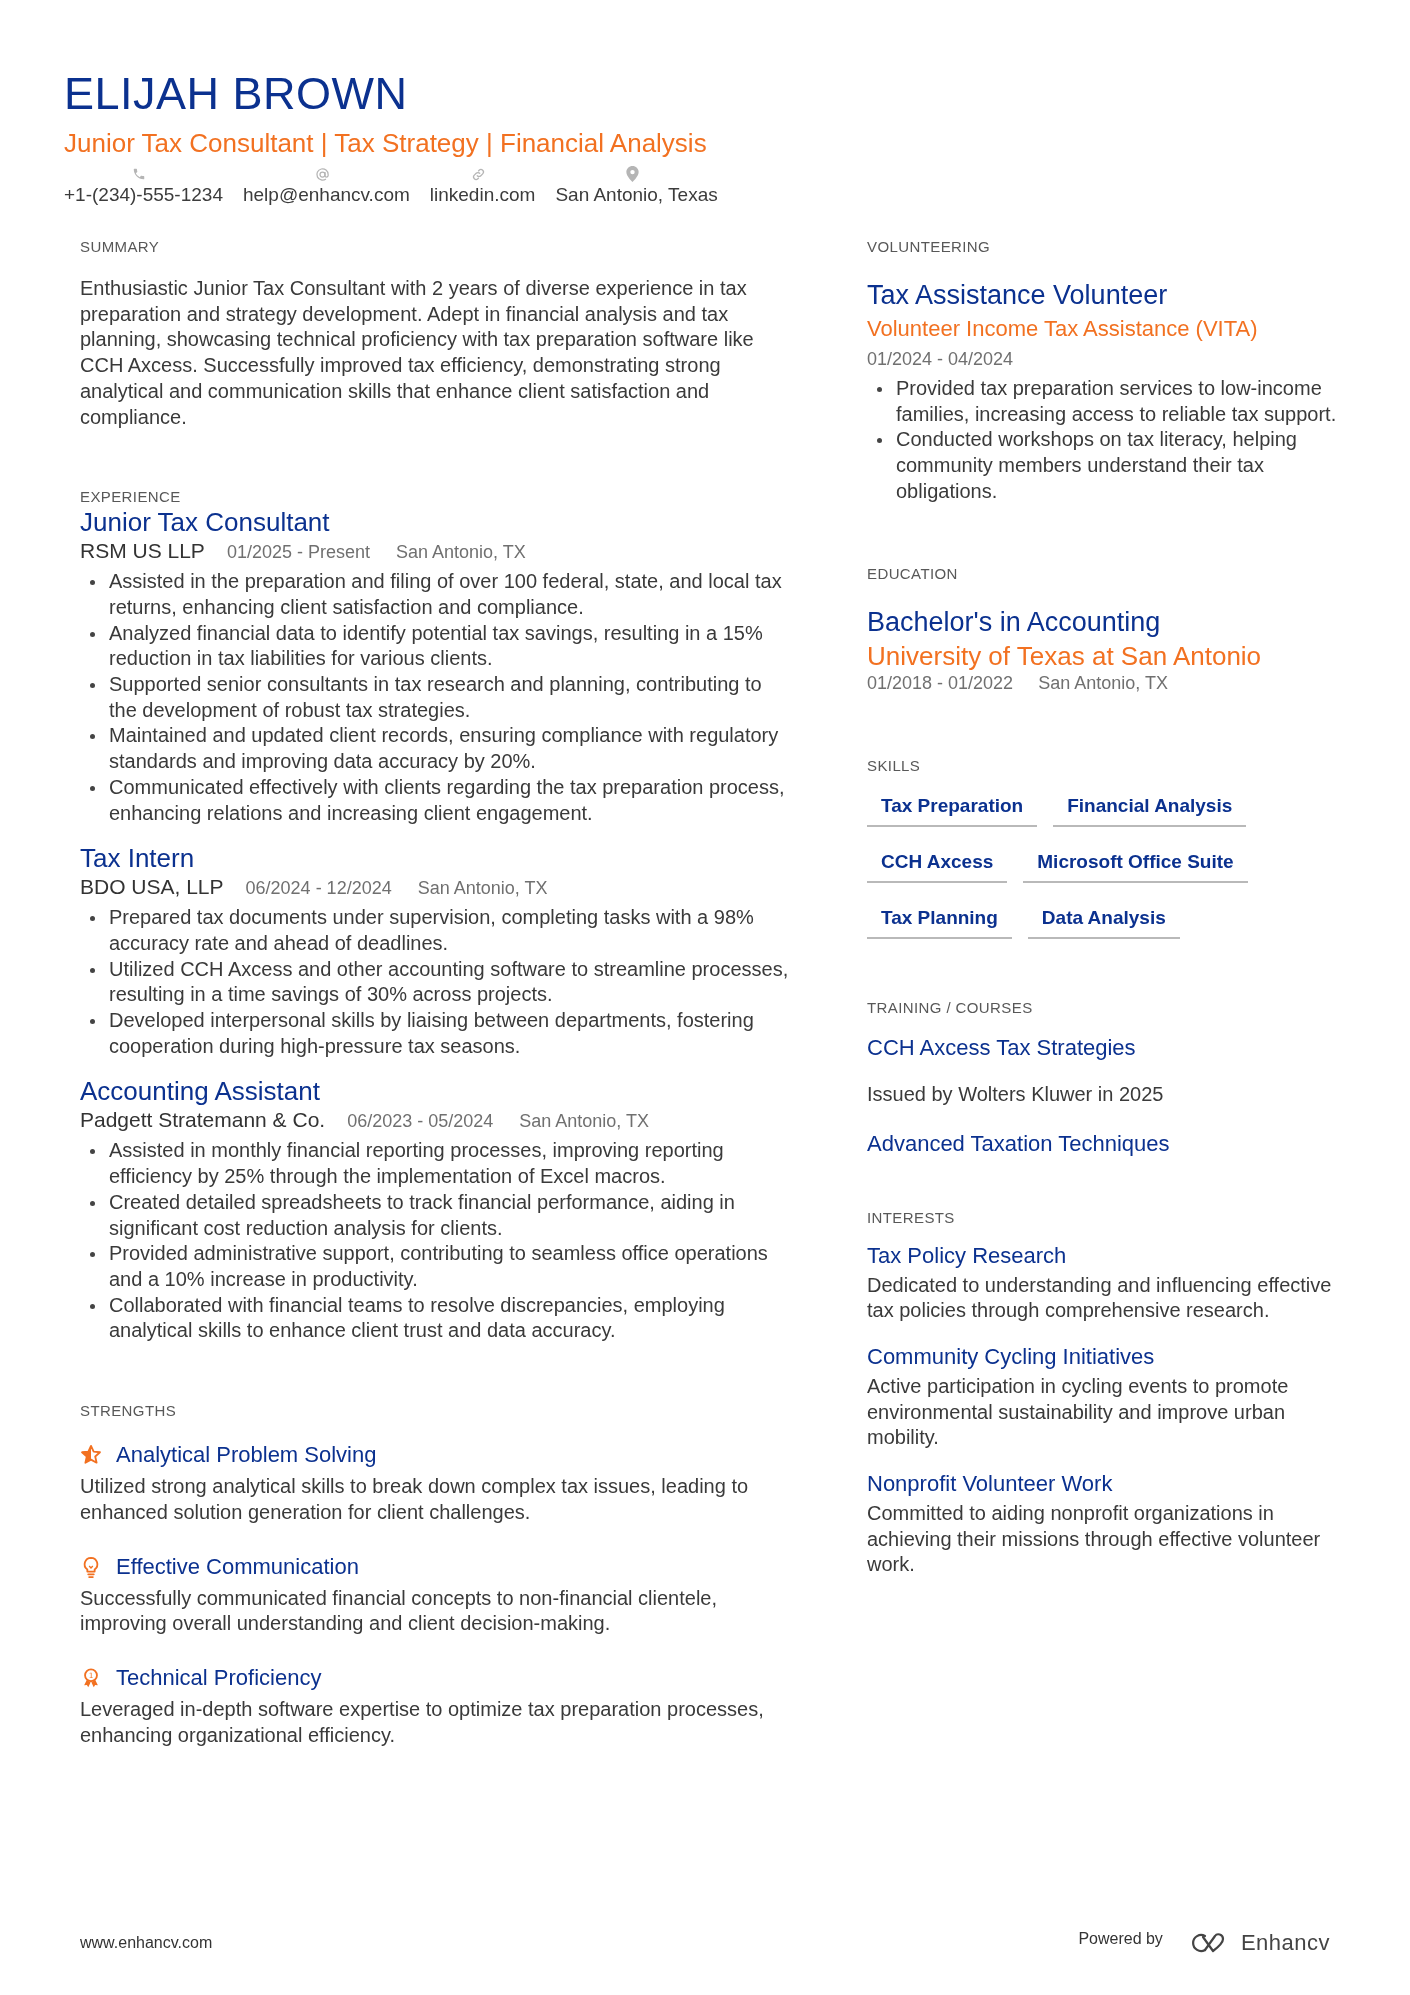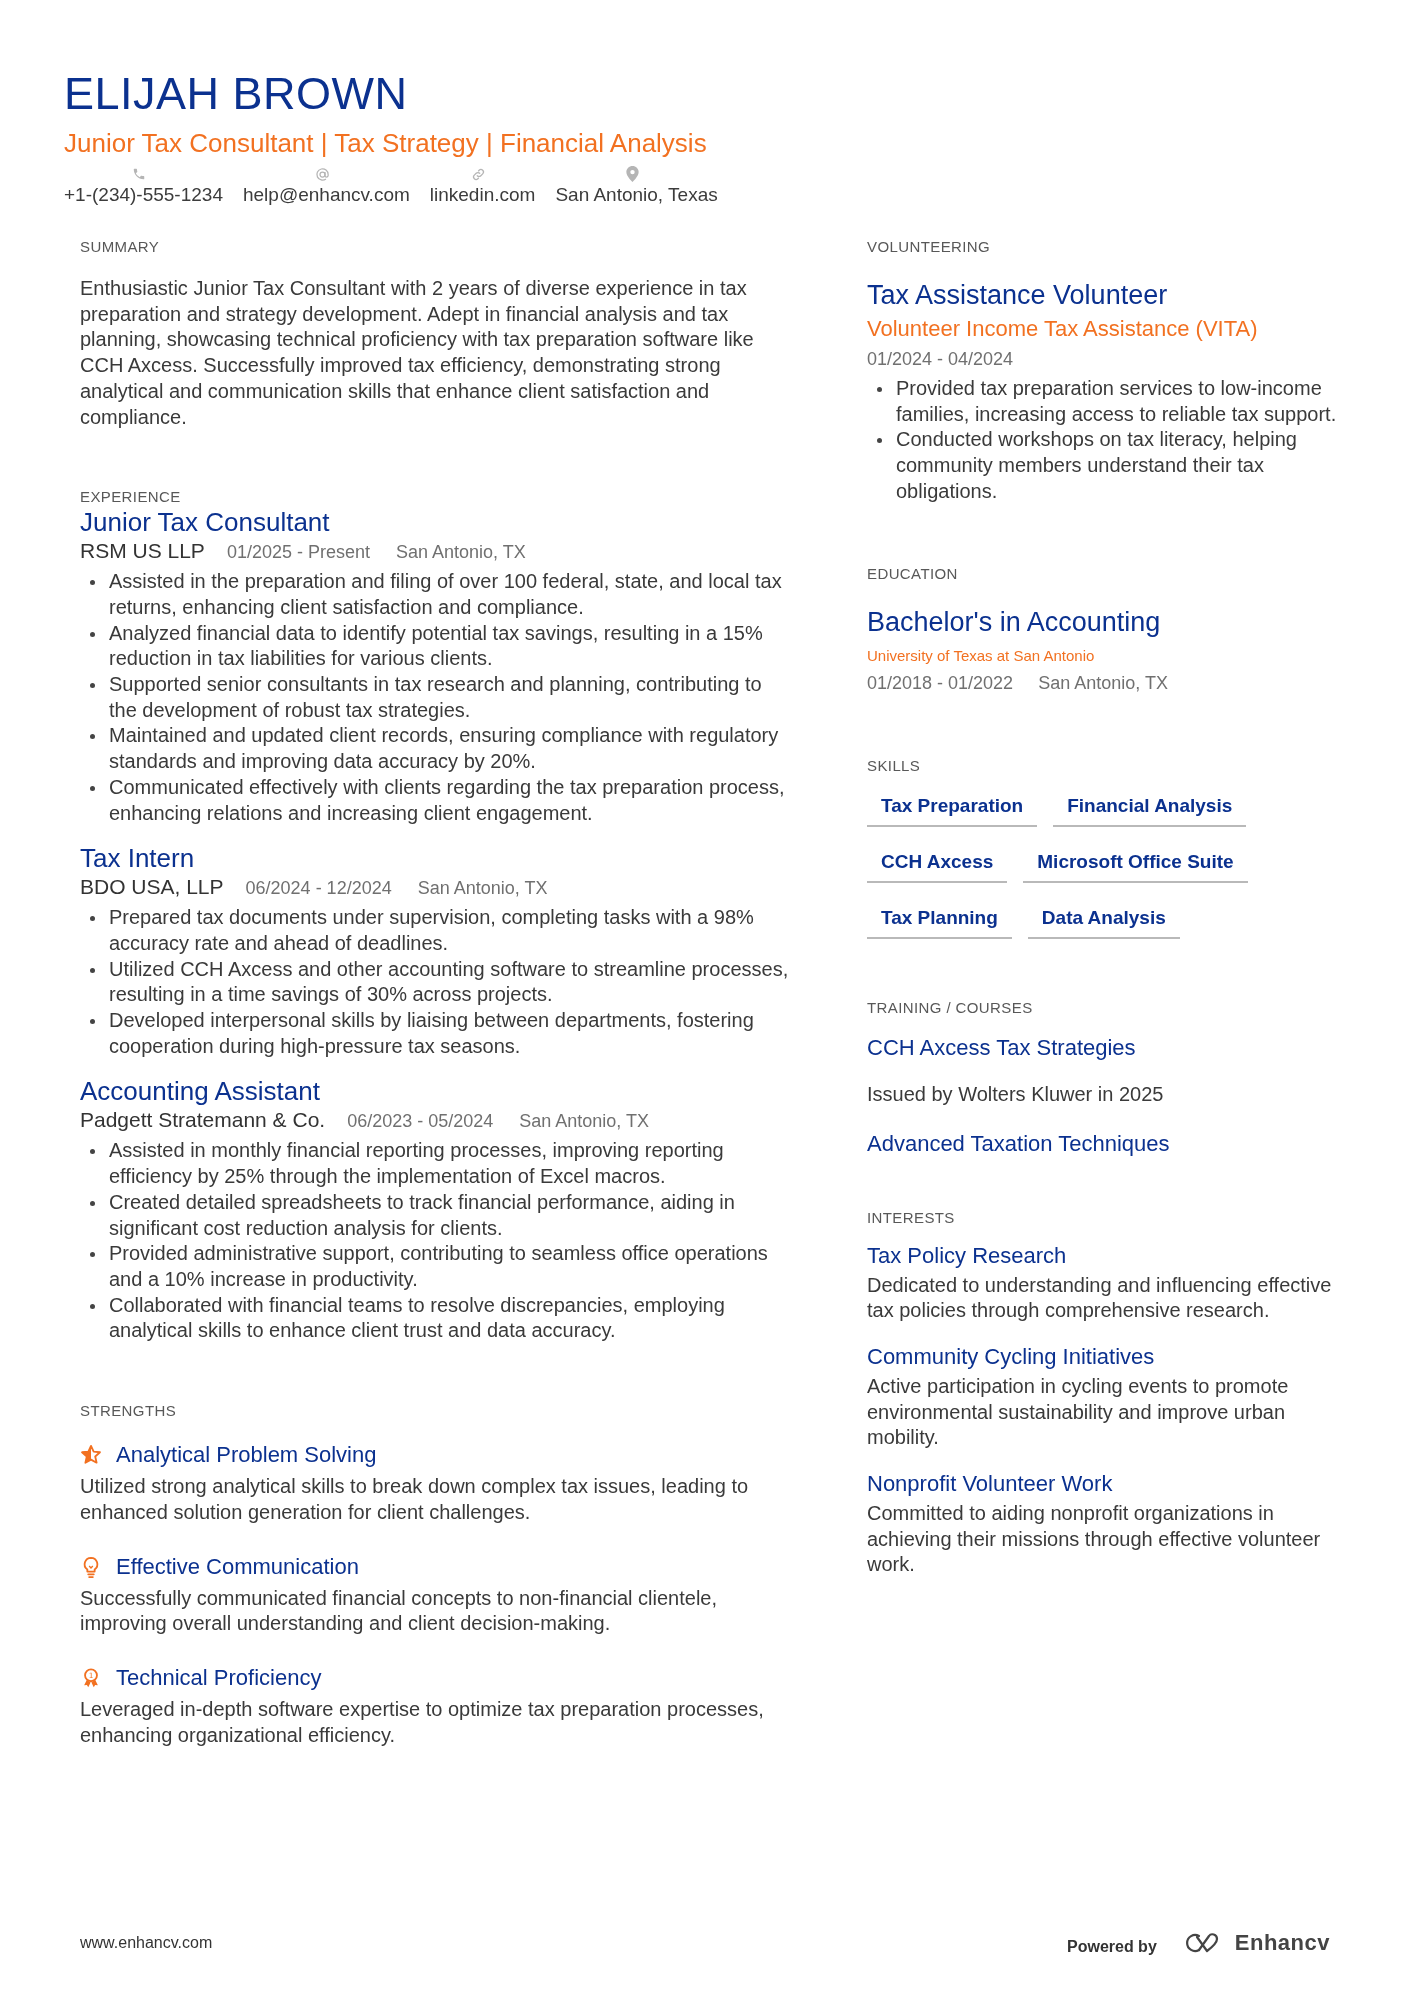--- a/index.html
+++ b/index.html
@@ -41,21 +41,21 @@
   .strength-icon { width: 22px; height: 22px; margin-right: 14px; display: inline-flex; }
   .strength-title { font-size: 22px; color: #0b318f; }
   .strength-desc { margin-top: 4px; }
 
   .vol-title { font-size: 27px; color: #0b318f; line-height: 34px; margin-top: 22px; }
   .vol-org { font-size: 22px; color: #f27121; line-height: 30px; margin-top: 2px; }
   .vol-dates { font-size: 18px; color: #707070; line-height: 26px; margin-top: 2px; }
 
   .edu-label { margin-top: 60px; }
   .edu-title { font-size: 27px; color: #0b318f; line-height: 34px; margin-top: 22px; }
-  .edu-school { font-size: 15px; color: #f27121; line-height: 30px; margin-top: 2px; }
+  .edu-school { font-size: 26px; color: #f27121; line-height: 30px; margin-top: 2px; }
   .edu-meta { display: flex; font-size: 18px; color: #707070; line-height: 24px; }
   .edu-meta span:first-child { margin-right: 25px; }
 
   .skills-label { margin-top: 62px; }
   .skills { display: flex; flex-wrap: wrap; margin-top: 14px; width: 460px; }
   .skill { font-size: 19px; font-weight: 700; color: #0b318f; padding: 4px 14px 6px 14px; border-bottom: 2px solid #b9b9b9; margin-right: 16px; margin-bottom: 18px; line-height: 26px; }
 
   .train-label { margin-top: 42px; }
   .course { margin-top: 16px; }
   .course + .course { margin-top: 20px; }
@@ -63,21 +63,21 @@
   .course-issuer { font-size: 20px; color: #3a3a3a; line-height: 30px; margin-top: 16px; }
 
   .int-label { margin-top: 50px; }
   .interest { margin-top: 14px; }
   .interest + .interest { margin-top: 18px; }
   .interest-title { font-size: 22px; color: #0b318f; line-height: 30px; }
   .interest-desc { margin-top: 2px; }
 
   .footer { position: absolute; left: 80px; top: 1930px; width: 1250px; display: flex; justify-content: space-between; align-items: center; }
   .footer-url { font-size: 16px; color: #333; }
-  .footer-brand { display: flex; align-items: flex-end; font-size: 16px; color: #333; font-weight: bold; }
+  .footer-brand { display: flex; align-items: flex-start; font-size: 16px; color: #333; }
   .footer-brand .powered { margin-right: 26px; }
   .footer-brand .logo { display: flex; align-items: center; font-size: 22px; color: #444; letter-spacing: 0.5px; }
   .footer-brand .logo svg { margin-right: 8px; }
 </style>
 </head>
 <body>
 
 <div class="page">
 
   <div class="header">

